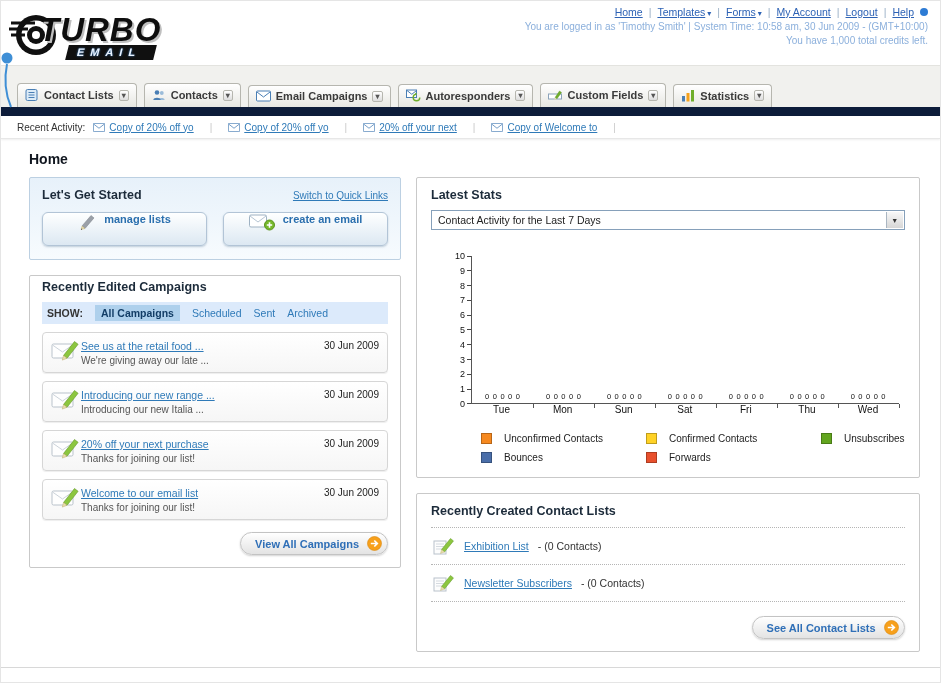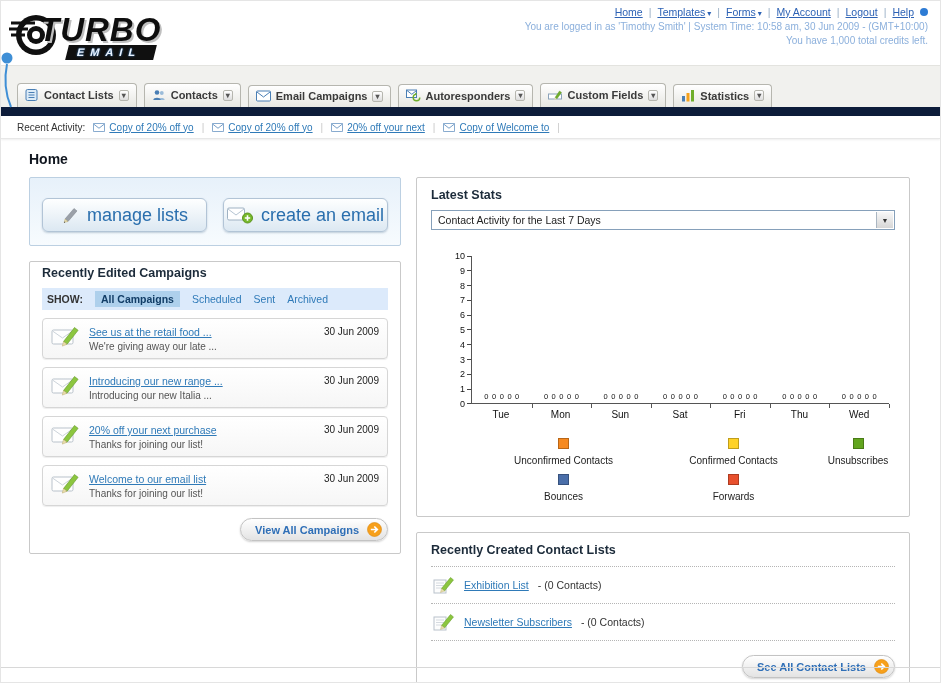--- a/index.html
+++ b/index.html
@@ -44,30 +44,30 @@
   .col-left { width: 372px; flex: none; display: flex; flex-direction: column; gap: 15px; }
   .col-right { flex: 1; display: flex; flex-direction: column; gap: 15px; justify-content: space-between; }
   .panel { border: 1px solid #c9c9c9; background: #fff; border-radius: 2px; }
   .panel-title { font-size: 12.5px; font-weight: bold; color: #1c2b3a; }
 
   
   .get-started { background: linear-gradient(#e7f1fa, #f7fbfe); border-color: #bcd0e2; padding: 10px 12px 13px; }
   .gs-header { display: flex; justify-content: space-between; align-items: center; }
   .gs-link { font-size: 10px; color: #2f7ab8; text-decoration: underline; cursor: pointer; }
   .gs-buttons { display: flex; gap: 16px; margin-top: 10px; }
-  .big-btn { flex: 1; height: 34px; display: flex; align-items: center; justify-content: center; gap: 8px; background: linear-gradient(#feffff, #dce8f2); border: 1px solid #b2c4d6; border-radius: 6px; color: #2a6fae; font-weight: normal; font-size: 18px; cursor: pointer; box-shadow: 0 1px 2px rgba(90,120,150,0.35); }
+  .big-btn { flex: 1; height: 34px; display: flex; justify-content: center; gap: 8px; background: linear-gradient(#feffff, #dce8f2); border: 1px solid #b2c4d6; border-radius: 6px; color: #2a6fae; font-weight: bold; font-size: 11px; cursor: pointer; box-shadow: 0 1px 2px rgba(90,120,150,0.35); }
   .big-btn .icon svg { display: block; }
 
   
   .campaigns { padding: 4px 12px 12px; }
   .filter-bar { margin-top: 8px; background: #dceafb; padding: 3px 5px; display: flex; align-items: center; gap: 12px; font-size: 10.5px; }
   .show-label { font-weight: bold; color: #333; }
   .filter { color: #2f7ab8; cursor: pointer; white-space: nowrap; }
   .filter.selected { background: #aed0ec; color: #123d66; font-weight: bold; padding: 2px 6px; }
-  .campaign-item { margin-top: 8px; border: 1px solid #d6d6d6; border-radius: 4px; padding: 5px 8px 6px; display: flex; gap: 8px; align-items: flex-start; background: linear-gradient(#ffffff, #f6f6f6); box-shadow: 0 1px 1px rgba(0,0,0,0.07); cursor: pointer; }
+  .campaign-item { margin-top: 8px; border: 1px solid #d6d6d6; border-radius: 4px; padding: 5px 8px 6px; display: flex; align-items: flex-start; background: linear-gradient(#ffffff, #f6f6f6); box-shadow: 0 1px 1px rgba(0,0,0,0.07); cursor: pointer; }
   .campaign-item .icon svg { display: block; }
   .campaign-text { flex: 1; padding-top: 2px; }
   .campaign-title { font-size: 10.5px; color: #2f7ab8; text-decoration: underline; }
   .campaign-subtitle { font-size: 10px; color: #555; margin-top: 3px; }
   .campaign-date { font-size: 10px; color: #222; white-space: nowrap; padding-top: 2px; }
   .panel-btn-row { margin-top: 12px; display: flex; justify-content: flex-end; }
   .pill-btn { display: inline-flex; align-items: center; gap: 8px; padding: 3px 5px 3px 14px; border: 1px solid #c3c3c3; border-radius: 13px; background: linear-gradient(#ffffff, #e3e3e3); color: #2f6fb7; font-weight: bold; font-size: 11px; cursor: pointer; box-shadow: 0 1px 2px rgba(0,0,0,0.18); }
   .pill-btn .icon svg { display: block; }
 
   
@@ -75,24 +75,24 @@
   .select { margin-top: 8px; height: 20px; border: 1px solid #86a0ba; background: #fff; display: flex; align-items: center; padding: 0 22px 0 6px; font-size: 10.5px; color: #222; position: relative; cursor: pointer; }
   .select-arrow { position: absolute; right: 1px; top: 1px; bottom: 1px; width: 17px; display: flex; align-items: center; justify-content: center; font-size: 7px; color: #333; background: linear-gradient(#f8f8f8, #d6d6d6); border-left: 1px solid #aab6c2; }
   .chart-area { display: flex; margin: 26px 6px 0 20px; }
   .y-axis { width: 20px; height: 148px; display: flex; flex-direction: column; justify-content: space-between; font-size: 9px; color: #111; }
   .y-tick { height: 0; display: flex; align-items: center; justify-content: flex-end; gap: 2px; line-height: 0; }
   .y-tick::after { content: ""; width: 4px; height: 1px; background: #444; }
   .plot-wrap { flex: 1; }
   .plot { height: 148px; border-left: 1px solid #555; border-bottom: 1px solid #555; display: flex; }
   .group { flex: 1; position: relative; display: flex; align-items: flex-end; justify-content: center; gap: 3.5px; font-size: 7.5px; color: #111; padding-bottom: 2px; }
   .group::after { content: ""; position: absolute; right: -1px; bottom: -5px; width: 1px; height: 4px; background: #555; }
-  .x-labels { display: flex; margin-top: 5px; font-size: 10px; color: #111; }
+  .x-labels { display: flex; font-size: 10px; color: #111; }
   .x-label { flex: 1; text-align: center; }
   .legend { margin: 18px 0 0 50px; display: grid; grid-template-columns: 165px 175px auto; row-gap: 8px; font-size: 10px; color: #222; }
-  .legend-item { display: flex; align-items: center; gap: 6px; flex-direction: column; }
+  .legend-item { display: flex; align-items: center; gap: 12px; }
   .swatch { width: 11px; height: 11px; display: inline-block; border: 1px solid rgba(0,0,0,0.25); }
 
   
   .contact-lists { padding: 10px 14px 12px; }
   .contact-lists .panel-title { padding-bottom: 9px; }
   .cl-item { display: flex; align-items: center; gap: 9px; padding: 8px 2px; border-top: 1px dotted #b5b5b5; font-size: 10.5px; cursor: pointer; }
   .cl-items { border-bottom: 1px dotted #b5b5b5; }
   .cl-item .icon svg { display: block; }
   .cl-link { color: #2f7ab8; text-decoration: underline; }
   .cl-suffix { color: #333; }
@@ -211,21 +211,21 @@
           </svg>
         </span>
         <span class="tab-label">Statistics</span>
         <span class="tab-arrow">▾</span>
       </div>
     </div>
   <div class="dark-bar"></div>
 
   <div class="activity">
     <span class="activity-label">Recent Activity:</span>
-    <span id="activity-items" style="display: inline-flex; gap: 8px; align-items: center;">
+    <span id="activity-items" style="display: inline-flex; gap: 16px; align-items: center;">
         <span class="activity-item">
           <span class="icon">
             <svg width="12" height="9" viewBox="0 0 16 12">
               <rect x="0.5" y="0.5" width="15" height="11" rx="1" fill="#fff" stroke="#4a7fb5"></rect>
               <path d="M1 1.5L8 7l7-5.5" fill="none" stroke="#4a7fb5"></path>
             </svg>
           </span>
           <span class="activity-text">Copy of 20% off yo</span>
         </span>
         <span class="activity-sep">|</span>
@@ -261,20 +261,24 @@
         <span class="activity-sep">|</span>
       </span>
   </div>
 
   <div class="main">
     <div class="home-title">Home</div>
     <div class="columns">
 
       <div class="col-left">
         <div class="panel get-started">
+          <div class="gs-header">
+            <span class="panel-title">Let's Get Started</span>
+            <span class="gs-link">Switch to Quick Links</span>
+          </div>
           <div class="gs-buttons">
             <div class="big-btn">
               <span class="icon">
                 <svg width="18" height="18" viewBox="0 0 18 18">
                   <path d="M4 13L13 2.5l3 2.4L7 15.5z" fill="#9aa0a8" stroke="#7c828a" stroke-width="0.5"></path>
                   <path d="M4 13l-.9 3.6L7 15.5z" fill="#e8dcae" stroke="#b9a969" stroke-width="0.4"></path>
                   <path d="M3.1 16.6l1-.9" stroke="#444"></path>
                 </svg>
               </span>
               <span>manage lists</span>

